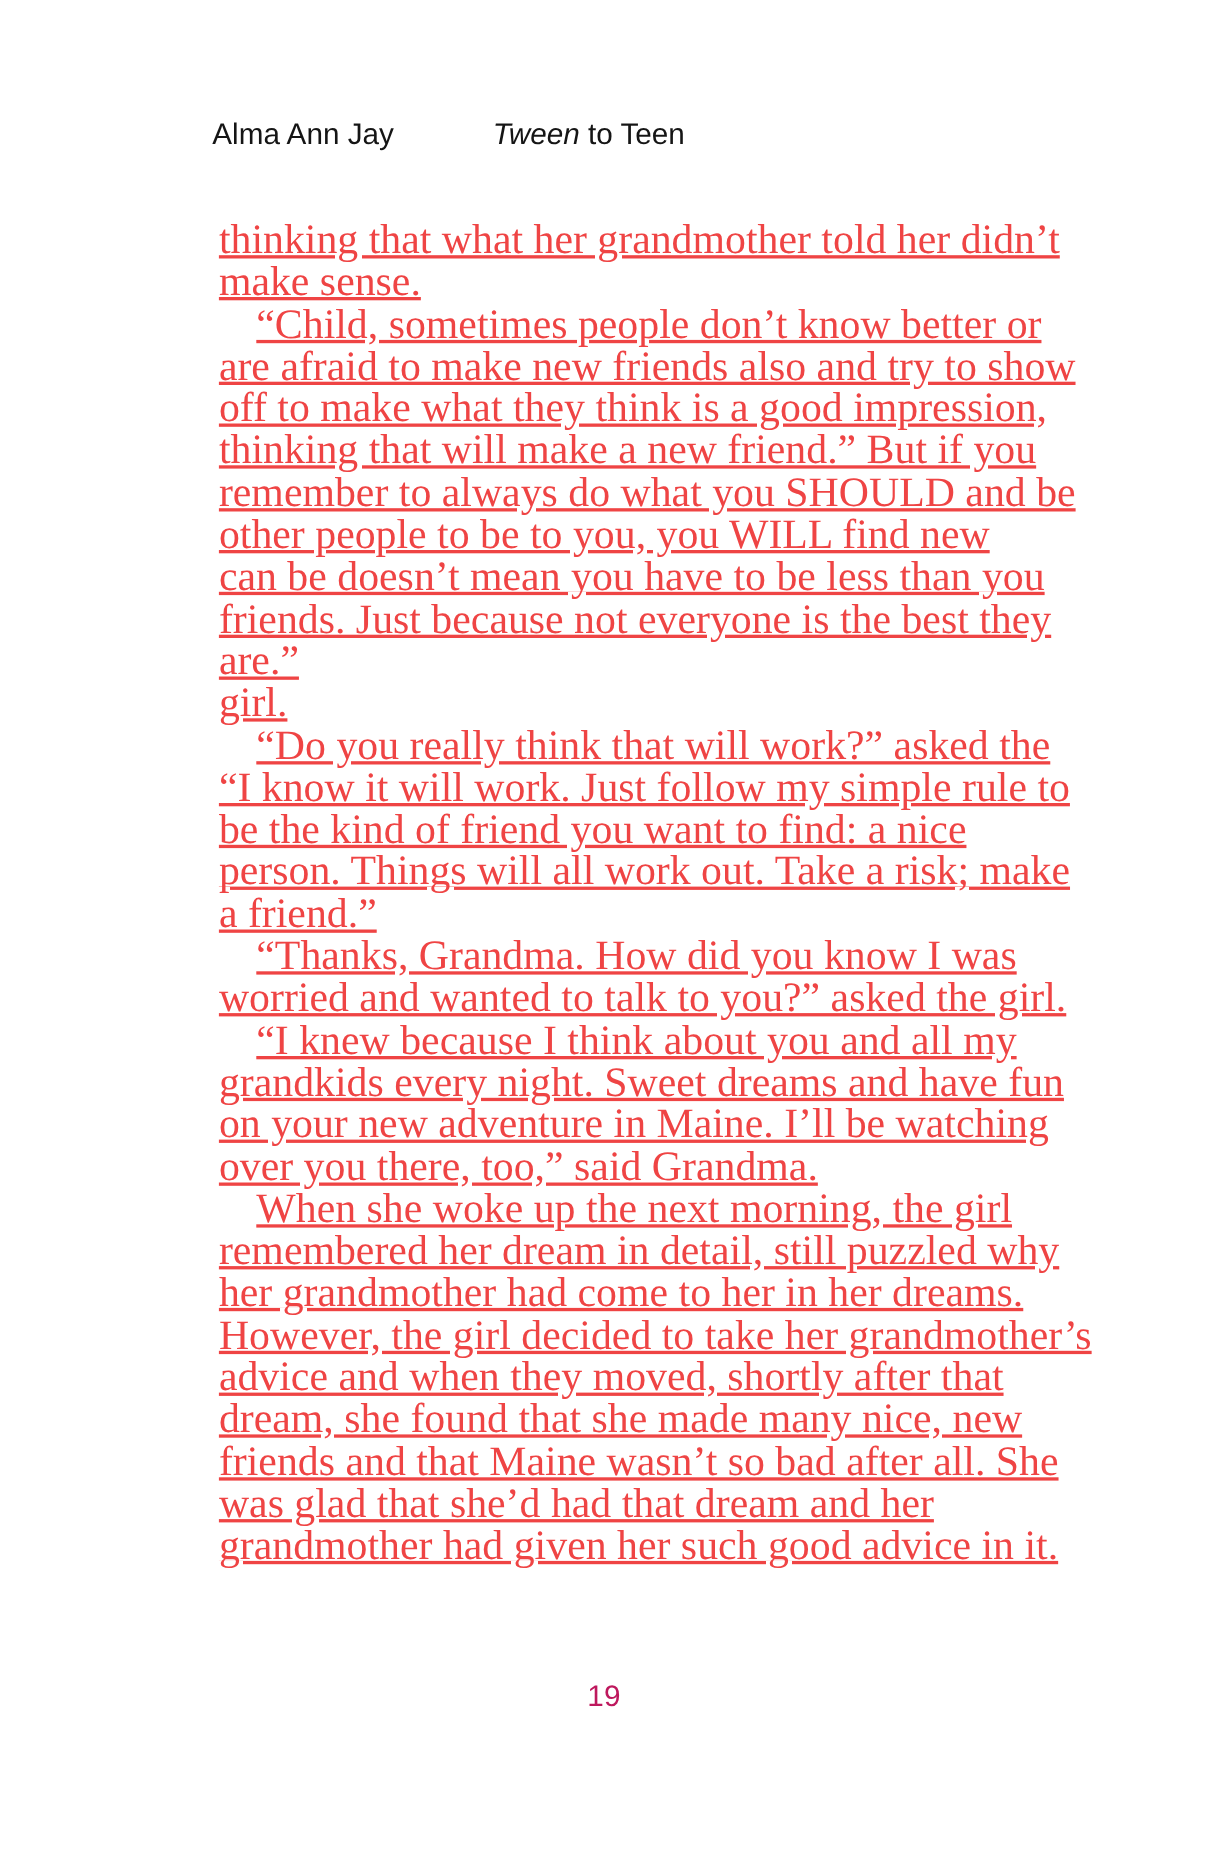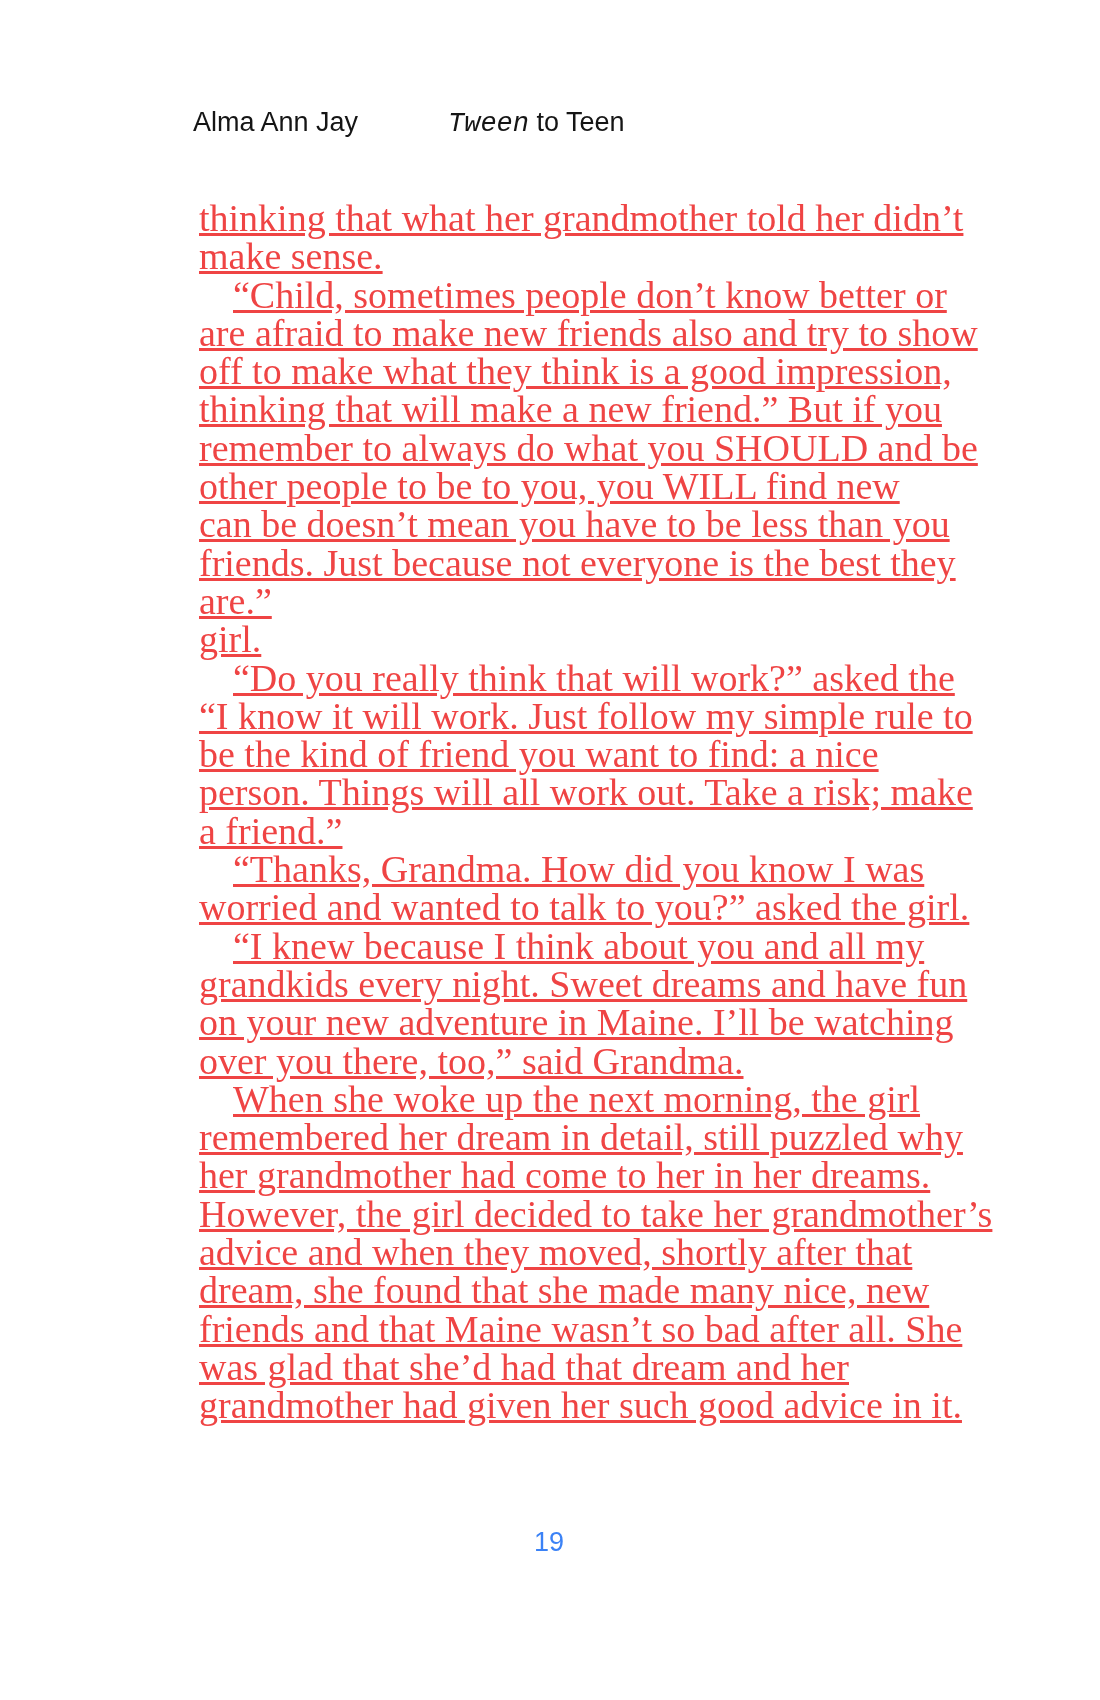--- a/index.html
+++ b/index.html
@@ -33,21 +33,21 @@
     left: 193px;
     top: 0;
     white-space: nowrap;
   }
   .book-title {
     position: absolute;
     left: 448px;
     top: 0;
     white-space: nowrap;
   }
-  .book-title em { font-style: italic; font-family: Liberation Mono, monospace; }
+  .book-title em { font-style: italic; }
   .body-text {
     position: absolute;
     top: 199px;
     left: 199px;
     width: 760px;
     font-size: 38px;
     line-height: 38.3px;
     color: #ef4444;
     text-decoration: underline;
   }
@@ -57,21 +57,21 @@
   .page-footer {
     position: absolute;
     top: 1527px;
     left: 199px;
     width: 700px;
     height: 30px;
     text-align: center;
     font-family: "Liberation Sans", sans-serif;
     font-size: 27px;
     line-height: 30px;
-    color: #3b82f6;
+    color: #be185d;
   }
 </style>
 </head>
 <body>
 
 <div class="page">
 
   <header class="page-header">
     <span class="author">Alma Ann Jay</span>
     <span class="book-title"><em>Tween</em><span> to Teen</span></span>

